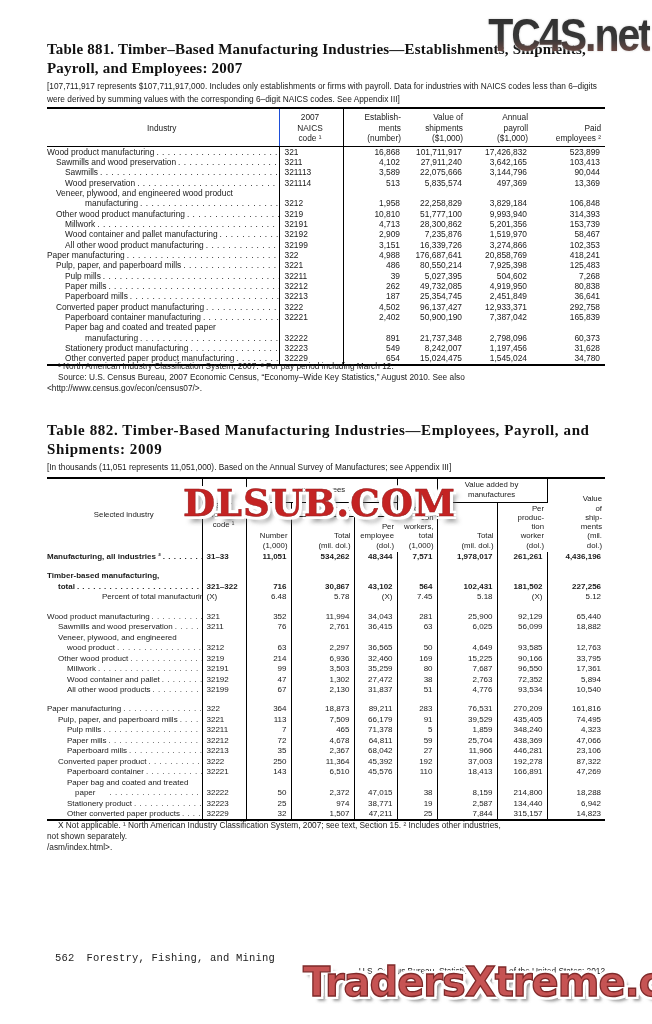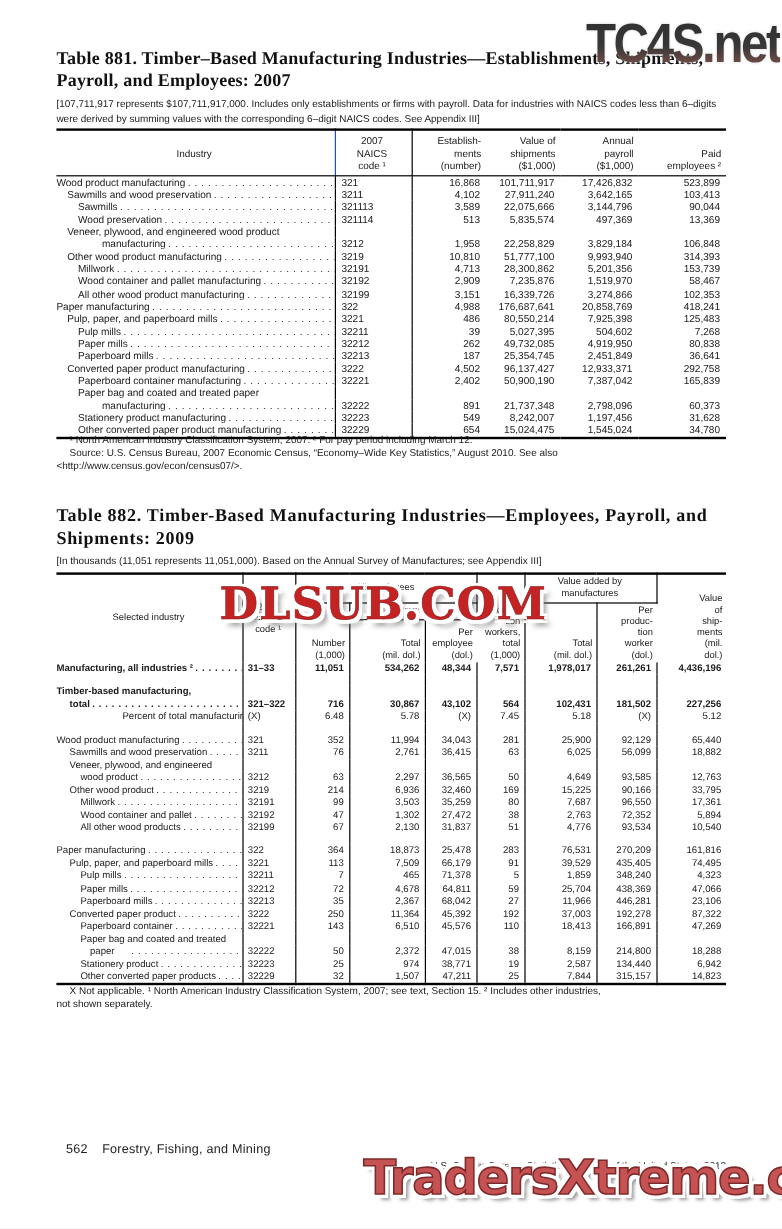--- a/index.html
+++ b/index.html
@@ -45,21 +45,21 @@
   .t882 td.c-num{text-align:right;padding-right:4px;}
   .t882 tr.bold{font-weight:bold;}
   .t882 tr.spacer td{height:9px;}
 
   
   .lblwrap{display:flex;align-items:baseline;overflow:hidden;}
   .lbl{white-space:nowrap;}
   .dots{flex:1;white-space:nowrap;overflow:hidden;margin-left:2px;color:#222;letter-spacing:0.5px;}
 
   
-  .footer-left{font-size:10.5px;color:#222;letter-spacing:0.2px;}
+  .footer-left{font-size:10.5px;color:#222;letter-spacing:0.2px;font-family:Liberation Mono, monospace;}
   .footer-left .pnum{margin-right:12px;}
   .footer-credit{font-size:8.3px;color:#222;}
 
   
   .wm{position:absolute;font-weight:bold;white-space:nowrap;pointer-events:none;z-index:50;}
   .wm-top{top:10px;right:2px;
      font-family:"Liberation Sans",sans-serif;font-weight:900;font-size:41px;letter-spacing:-2px;
      transform:scaleY(1.12);transform-origin:top right;
      background:linear-gradient(180deg,#2e2e2e 0%,#383838 55%,#96594e 100%);
      -webkit-background-clip:text;background-clip:text;color:transparent;
@@ -681,21 +681,21 @@
         <tr>
           <td class="c-label">
             <div class="lblwrap" style="padding-left: 0px;">
               <span class="lbl">Paper manufacturing</span>
               <span class="dots"> .  .  .  .  .  .  .  .  .  .  .  .  .  .  .  .  .  .  .  .  .  .  .  .  .  .  .  .  .  .  .  .  .  .  .  .  .  .  .  .  .  .  .  .  .  .  .  .  .  .  .  .  .  .  .  .  .  .  .  . </span>
             </div>
           </td>
           <td class="c-naics">322</td>
           <td class="c-num">364</td>
           <td class="c-num">18,873</td>
-          <td class="c-num">25,478</td>
+          <td class="c-num">89,211</td>
           <td class="c-num">283</td>
           <td class="c-num">76,531</td>
           <td class="c-num">270,209</td>
           <td class="c-num">161,816</td>
         </tr>
         <tr>
           <td class="c-label">
             <div class="lblwrap" style="padding-left: 11px;">
               <span class="lbl">Pulp, paper, and paperboard mills</span>
               <span class="dots"> .  .  .  .  .  .  .  .  .  .  .  .  .  .  .  .  .  .  .  .  .  .  .  .  .  .  .  .  .  .  .  .  .  .  .  .  .  .  .  .  .  .  .  .  .  .  .  .  .  .  .  .  .  .  .  .  .  .  .  . </span>
@@ -852,20 +852,21 @@
           <td class="c-num">7,844</td>
           <td class="c-num">315,157</td>
           <td class="c-num">14,823</td>
         </tr>
       </tbody>
   </table>
 
   <div class="abs footnotes" style="left:47px;top:820px;width:558px;" id="fn882">
       <div class="fline indent">X Not applicable. ¹ North American Industry Classification System, 2007; see text, Section 15. ² Includes other industries,</div>
       <div class="fline">not shown separately.</div>
+      <div class="fline">/asm/index.html&gt;.</div>
     </div>
 
   <div class="abs footer-left" style="left:55px;top:952px;">
     <span class="pnum">562</span><span>Forestry, Fishing, and Mining</span>
   </div>
   <div class="abs footer-credit" style="right:47px;top:966px;">U.S. Census Bureau, Statistical Abstract of the United States: 2012</div>
 
 </div>
 
 </body></html>

